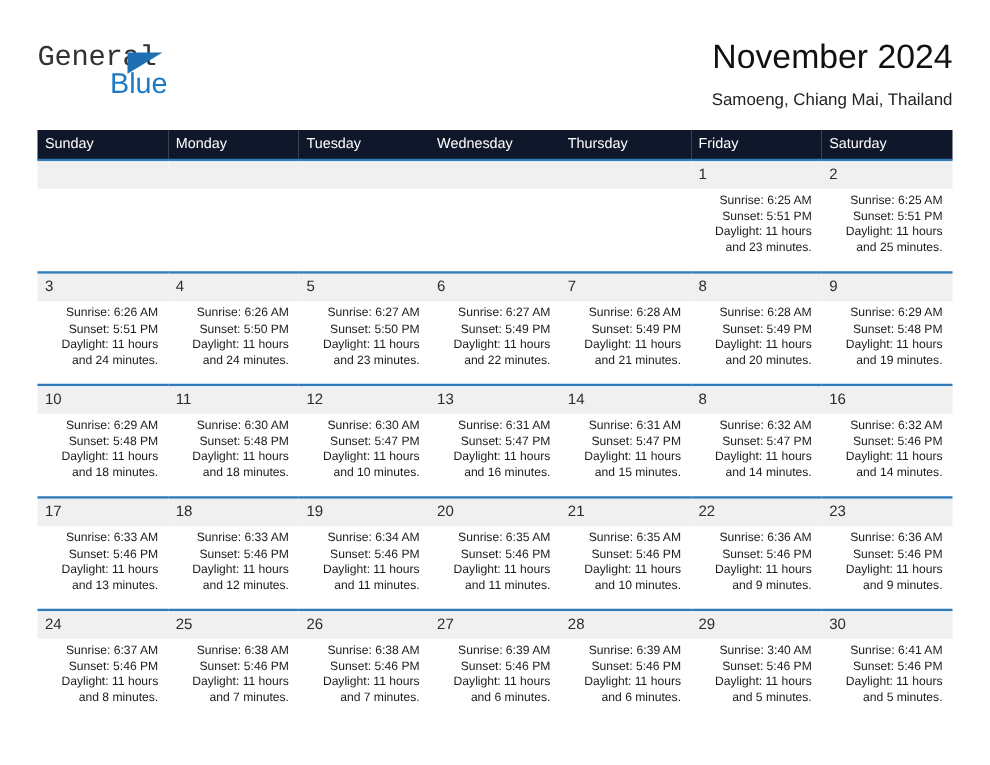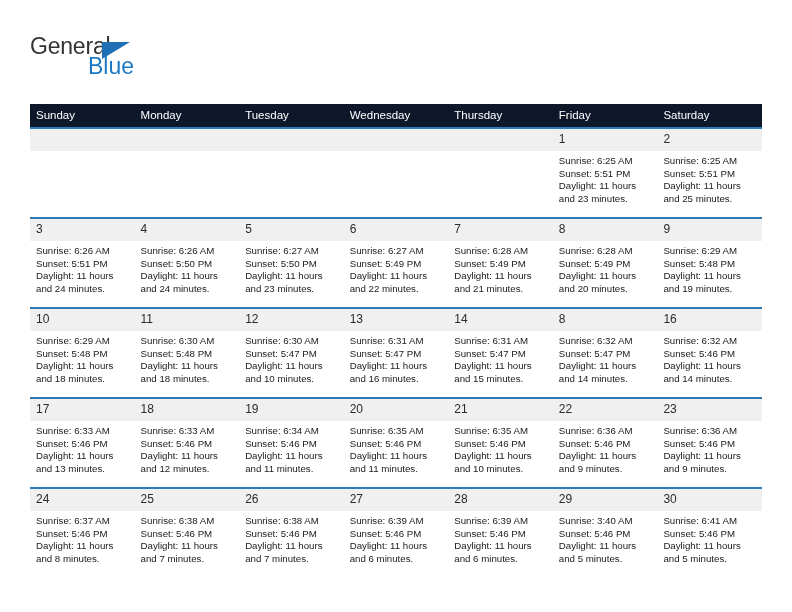--- a/index.html
+++ b/index.html
@@ -36,21 +36,21 @@
     height: 56px;
   }
   .logo-general {
     position: absolute;
     left: 0;
     top: 0;
     font-size: 23px;
     color: #333333;
     letter-spacing: -0.2px;
     line-height: 24px;
-    font-family: Liberation Sans, sans-serif;
+    font-family: Liberation Mono, monospace;
   }
   .logo-tri {
     position: absolute;
     left: 72px;
     top: 8px;
     width: 0;
     height: 0;
     border-left: 28px solid #1f6fb5;
     border-bottom: 17px solid transparent;
   }
@@ -121,38 +121,43 @@
     line-height: 15px;
   }
   .daynum.empty {
     color: transparent;
   }
   .details {
     padding: 4px 8px 0 6px;
     font-size: 9.7px;
     line-height: 12.6px;
     color: #1a1a1a;
+    text-align: right;
   }
   .details div {
     white-space: normal;
   }
 </style>
 </head>
 <body>
 
 <div class="page">
 
   <div class="top-bar">
 
     <div class="logo">
       <span class="logo-general">General</span>
       <span class="logo-tri"></span>
       <span class="logo-blue">Blue</span>
     </div>
 
+    <div class="title-block">
+      <div class="cal-title">November 2024</div>
+      <div class="cal-subtitle">Samoeng, Chiang Mai, Thailand</div>
+    </div>
 
   </div>
 
   <table class="calendar">
     <thead>
       <tr>
         <th>Sunday</th>
         <th>Monday</th>
         <th>Tuesday</th>
         <th>Wednesday</th>

